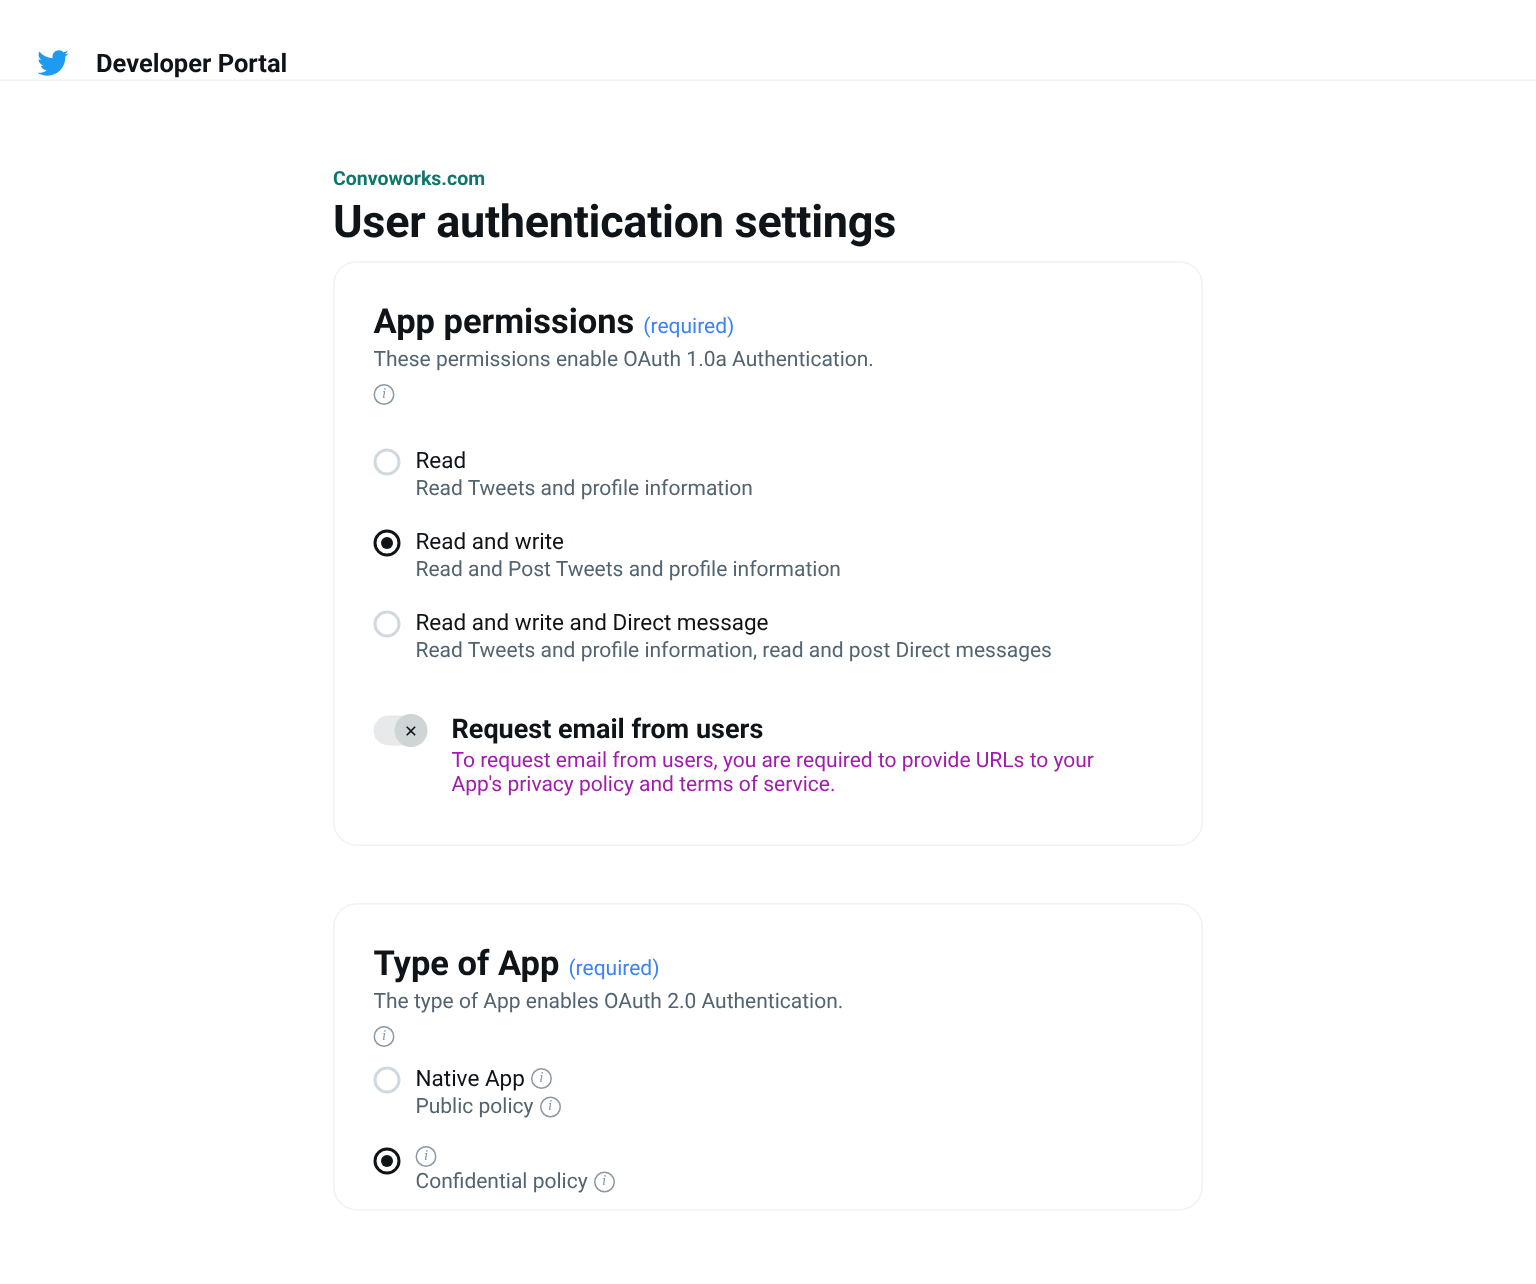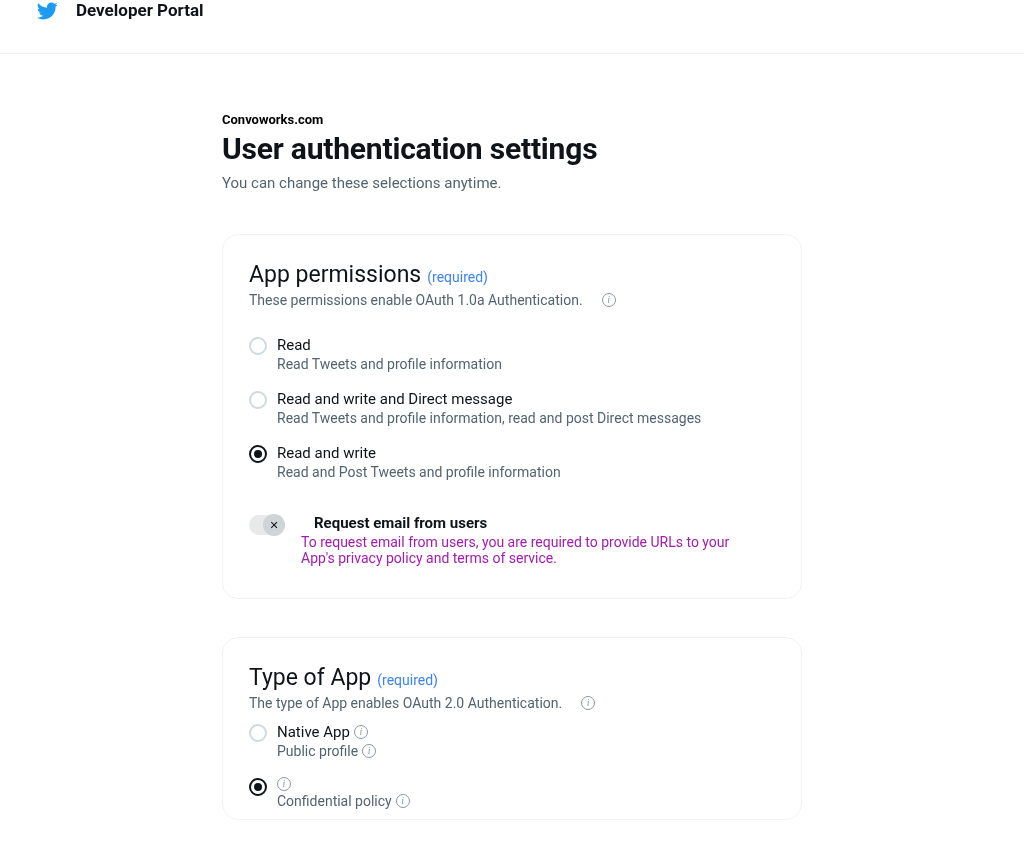--- a/index.html
+++ b/index.html
@@ -5,45 +5,45 @@
     * { box-sizing: border-box; margin: 0; padding: 0; }
     body {
       font-family: -apple-system, BlinkMacSystemFont, "Segoe UI", Roboto, Helvetica, Arial, sans-serif;
       color: #0f1419;
       background: #fff;
       width: 1024px;
     }
     .top-bar {
       height: 54px;
       display: flex;
-      align-items: flex-start;
-      padding: 0 36px;
+      align-items: flex-end;
+      padding: 0 24px;
       border-bottom: 1px solid #eff3f4;
     }
     .twitter-icon { color: #1d9bf0; margin-right: 18px; display: flex; align-items: center; }
     .portal-title { font-weight: 700; font-size: 17px; }
     .container {
       display: flex;
       justify-content: center;
       padding-top: 58px;
     }
     .content { width: 580px; }
-    .breadcrumb { font-size: 13px; font-weight: 700; color: #000000; margin-bottom: 4px; }
+    .breadcrumb { font-size: 13px; font-weight: 700; color: #0f766e; margin-bottom: 4px; }
     .page-title { font-size: 30px; font-weight: 700; letter-spacing: -0.2px; margin-bottom: 8px; }
     .subtitle { font-size: 15px; color: #536471; margin-bottom: 42px; }
     .card {
       border: 1px solid #eff3f4;
       border-radius: 16px;
       padding: 26px 26px 32px 26px;
       margin-bottom: 38px;
     }
     .section-head { display: flex; align-items: baseline; gap: 6px; }
-    .section-title { font-size: 23px; font-weight: 400; }
+    .section-title { font-size: 23px; font-weight: 700; }
     .required { font-size: 14px; color: #3b82f6; font-weight: 400; }
-    .section-desc { font-size: 14px; color: #536471; margin-top: 4px; display: flex; align-items: center; gap: 19px; }
+    .section-desc { font-size: 14px; color: #536471; margin-top: 4px; display: flex; align-items: flex-start; gap: 8px; flex-direction: column; }
     .info-icon {
       display: inline-flex;
       align-items: center;
       justify-content: center;
       width: 14px;
       height: 14px;
       border: 1px solid #8b98a5;
       border-radius: 50%;
       font-size: 10px;
       line-height: 1;
@@ -97,74 +97,73 @@
       height: 22px;
       border-radius: 50%;
       background: #cfd4d7;
       display: flex;
       align-items: center;
       justify-content: center;
       font-size: 11px;
       color: #0f1419;
     }
     .toggle-text { flex: 1; }
-    .toggle-label { font-size: 15px; font-weight: 700; margin-left: 13px; }
+    .toggle-label { font-size: 18px; font-weight: 700; }
     .toggle-desc { font-size: 14px; color: #a21caf; margin-top: 2px; max-width: 450px; }
     .options-group.types { margin-top: 12px; }
   </style>
 </head>
 <body>
 
 <div class="top-bar">
   <span class="twitter-icon">
     <svg width="22" height="22" viewBox="0 0 24 24" fill="currentColor">
         <path d="M23.643 4.937c-.835.37-1.732.62-2.675.733.962-.576 1.7-1.49 2.048-2.578-.9.534-1.897.922-2.958 1.13-.85-.904-2.06-1.47-3.4-1.47-2.572 0-4.658 2.086-4.658 4.66 0 .364.042.718.12 1.06-3.873-.195-7.304-2.05-9.602-4.868-.4.69-.63 1.49-.63 2.342 0 1.616.823 3.043 2.072 3.878-.764-.025-1.482-.234-2.11-.583v.06c0 2.257 1.605 4.14 3.737 4.568-.392.106-.803.162-1.227.162-.3 0-.593-.028-.877-.082.593 1.85 2.313 3.198 4.352 3.234-1.595 1.25-3.604 1.995-5.786 1.995-.376 0-.747-.022-1.112-.065 2.062 1.323 4.51 2.093 7.14 2.093 8.57 0 13.255-7.098 13.255-13.254 0-.2-.005-.402-.014-.602.91-.658 1.7-1.477 2.323-2.41z"></path>
       </svg>
   </span>
   <div class="portal-title">Developer Portal</div>
 </div>
 
 <div class="container">
   <div class="content">
     <div class="breadcrumb">Convoworks.com</div>
     <h1 class="page-title">User authentication settings</h1>
-    <p class="subtitle">You can change these selections anytime.</p>
 
     <div class="card">
       <div class="section-head">
         <span class="section-title">App permissions</span>
         <span class="required">(required)</span>
       </div>
       <div class="section-desc">
         <span>These permissions enable OAuth 1.0a Authentication.</span>
         <span class="info-icon">i</span>
       </div>
 
       <div class="options-group">
         <div class="radio-row">
           <span class="radio-outer"></span>
           <div class="option-text">
             <div class="option-label">Read</div>
             <div class="option-desc">Read Tweets and profile information</div>
           </div>
         </div>
         <div class="radio-row">
-          <span class="radio-outer"></span>
-          <div class="option-text">
-            <div class="option-label">Read and write and Direct message</div>
-            <div class="option-desc">Read Tweets and profile information, read and post Direct messages</div>
-          </div>
-        </div>
-        <div class="radio-row">
           <span class="radio-outer selected">
               <span class="radio-inner"></span>
             </span>
           <div class="option-text">
             <div class="option-label">Read and write</div>
             <div class="option-desc">Read and Post Tweets and profile information</div>
+          </div>
+        </div>
+        <div class="radio-row">
+          <span class="radio-outer"></span>
+          <div class="option-text">
+            <div class="option-label">Read and write and Direct message</div>
+            <div class="option-desc">Read Tweets and profile information, read and post Direct messages</div>
           </div>
         </div>
       </div>
 
       <div class="toggle-section">
         <div class="toggle-switch">
           <div class="toggle-knob">
             <span>✕</span>
           </div>
         </div>
@@ -187,21 +186,21 @@
 
       <div class="options-group types">
         <div class="radio-row">
           <span class="radio-outer"></span>
           <div class="option-text">
             <div class="option-label">
               <span>Native App</span>
               <span class="info-icon">i</span>
             </div>
             <div class="option-desc">
-              <span>Public profile</span>
+              <span>Public policy</span>
               <span class="info-icon">i</span>
             </div>
           </div>
         </div>
         <div class="radio-row">
           <span class="radio-outer selected">
               <span class="radio-inner"></span>
             </span>
           <div class="option-text">
             <div class="option-label">

